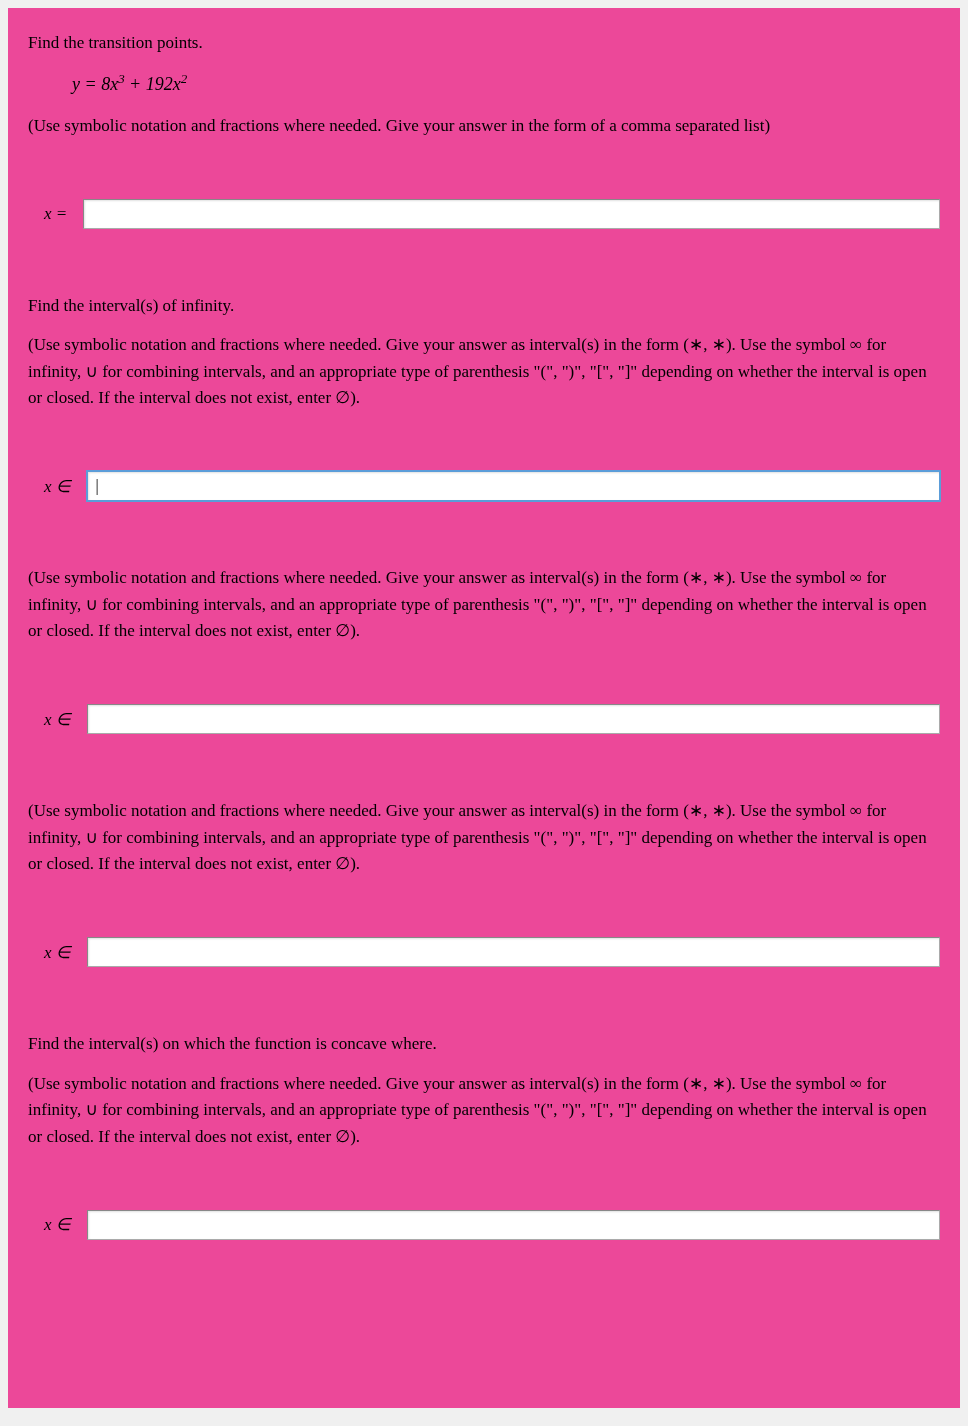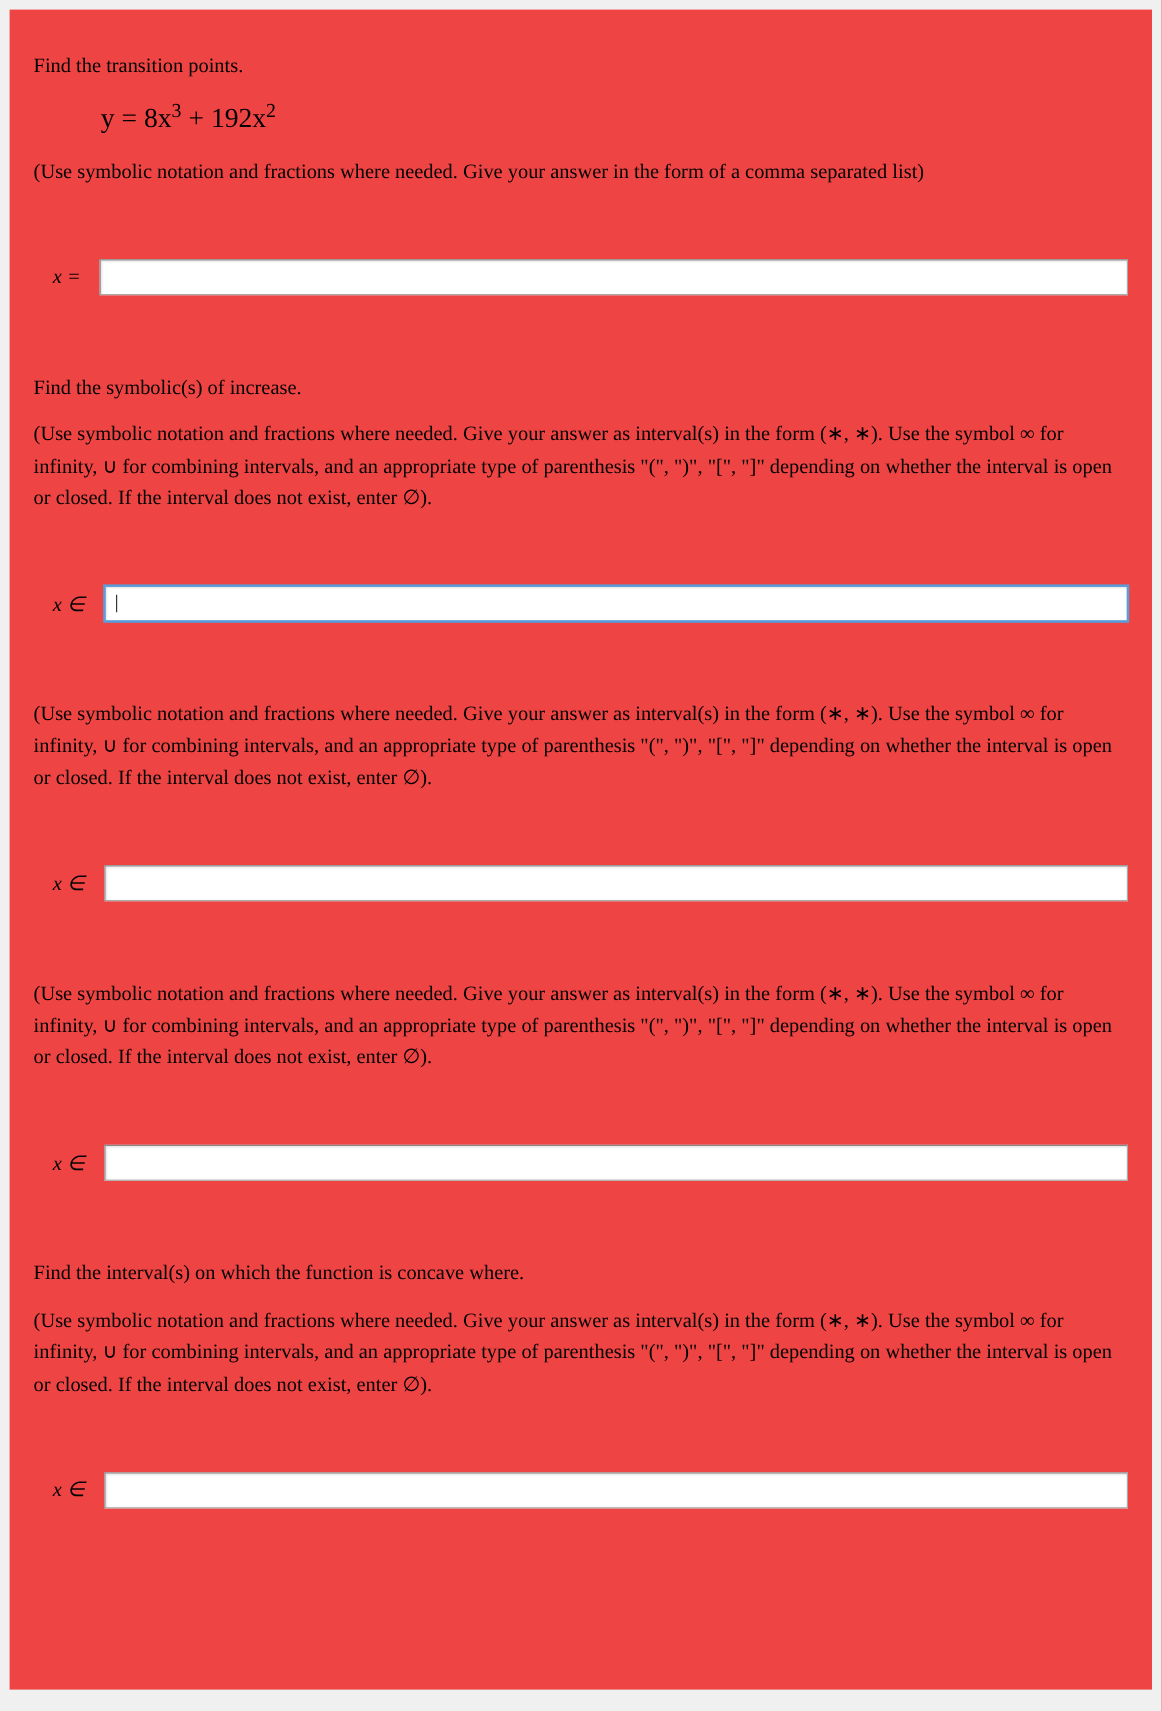--- a/index.html
+++ b/index.html
@@ -8,31 +8,32 @@
       padding: 0;
     }
     body {
       font-family: Georgia, 'Times New Roman', serif;
       font-size: 17px;
       background: #f0f0f0;
       padding: 8px;
       color: #000;
     }
     .page {
-      background: #ef4444;
-      padding: 34px 20px 40px 20px;
+      background: #ec4899;
+      padding: 22px 20px 40px 20px;
       min-height: 1400px;
     }
     .prompt {
       margin-bottom: 16px;
       line-height: 1.5;
     }
     .equation {
-      margin: 18px 0 18px 56px;
-      font-size: 23px;
+      font-style: italic;
+      margin: 18px 0 18px 44px;
+      font-size: 18px;
     }
     .equation sup {
       font-size: 0.72em;
       vertical-align: super;
       line-height: 0;
     }
     .instructions {
       margin-bottom: 60px;
       line-height: 1.55;
     }
@@ -80,21 +81,21 @@
     <div class="prompt">Find the transition points.</div>
     <div class="equation">y = 8x<sup>3</sup> + 192x<sup>2</sup></div>
     <div class="instructions">(Use symbolic notation and fractions where needed. Give your answer in the form of a comma separated list)</div>
     <div class="input-row">
       <span class="input-label">x =</span>
       <input type="text" class="answer-input" value="" style="">
     </div>
   </div>
 
   <div class="section">
-    <div class="prompt">Find the symbolic(s) of increase.</div>
+    <div class="prompt">Find the interval(s) of infinity.</div>
     <div class="instructions">(Use symbolic notation and fractions where needed. Give your answer as interval(s) in the form (∗, ∗). Use the symbol ∞ for infinity, ∪ for combining intervals, and an appropriate type of parenthesis "(", ")", "[", "]" depending on whether the interval is open or closed. If the interval does not exist, enter ∅).</div>
     <div class="input-row">
       <span class="input-label">x ∈</span>
       <input type="text" class="answer-input active" value="|" style="">
     </div>
   </div>
 
   <div class="section">
     <div class="instructions">(Use symbolic notation and fractions where needed. Give your answer as interval(s) in the form (∗, ∗). Use the symbol ∞ for infinity, ∪ for combining intervals, and an appropriate type of parenthesis "(", ")", "[", "]" depending on whether the interval is open or closed. If the interval does not exist, enter ∅).</div>
     <div class="input-row">

